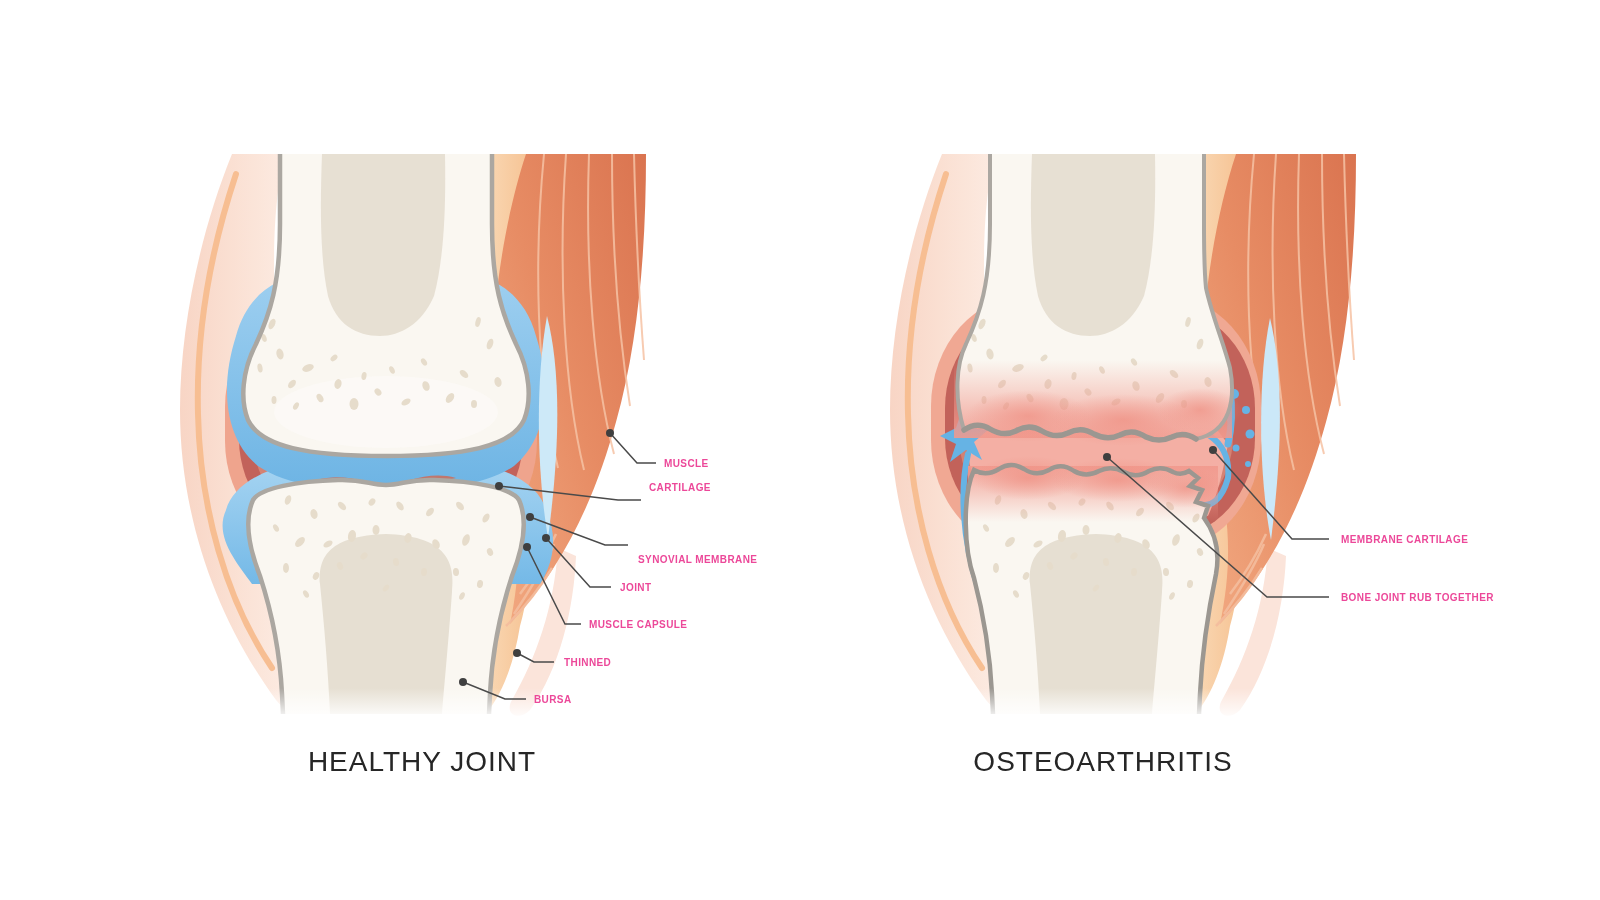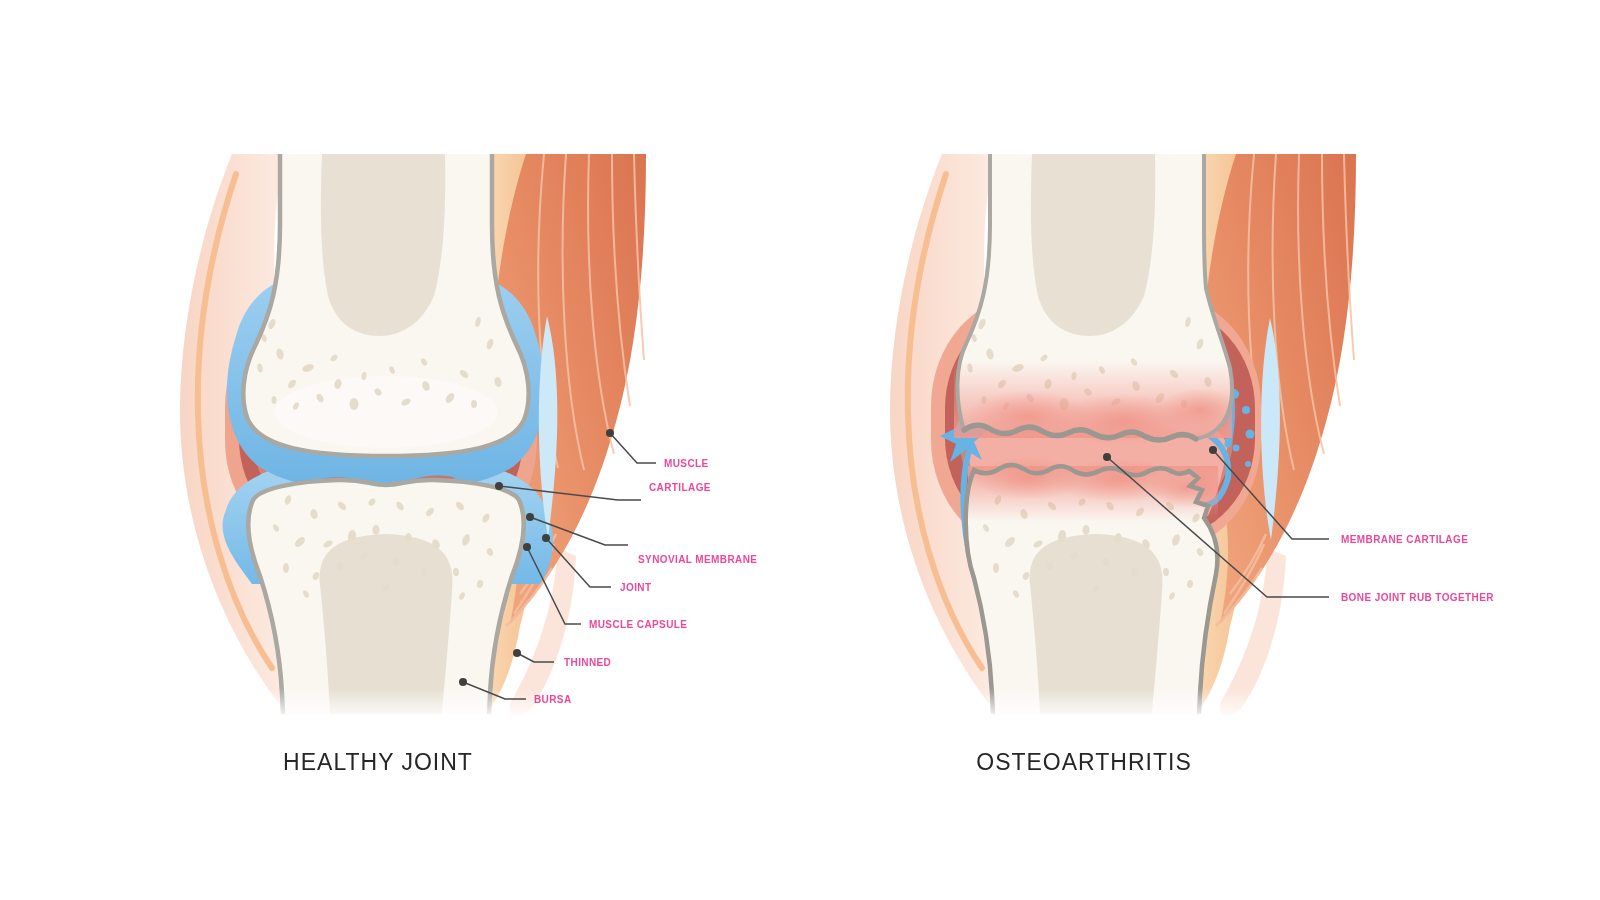--- a/index.html
+++ b/index.html
@@ -1,22 +1,22 @@
 <!DOCTYPE html>
 <html><head>
 <meta charset="utf-8">
 <style>
   html,body{margin:0;padding:0;background:#ffffff;}
   body{width:1600px;height:900px;position:relative;overflow:hidden;
        font-family:"Liberation Sans","DejaVu Sans",sans-serif;}
   #stage{position:absolute;left:0;top:0;width:1600px;height:900px;}
   .lbl{position:absolute;transform:translateY(-50%);font-size:10px;
        letter-spacing:.4px;color:#ec4899;white-space:nowrap;font-weight:bold;}
-  .title{position:absolute;transform:translate(-50%,-50%);font-size:23px;
-       letter-spacing:1px;color:#262626;white-space:nowrap;}
+  .title{position:absolute;transform:translate(-50%,-50%);font-size:28px;
+       letter-spacing:1px;color:#262626;white-space:nowrap;margin-left:44px;}
 </style>
 </head>
 <body>
 
 <svg id="stage" width="1600" height="900" viewBox="0 0 1600 900">
   <defs>
     <linearGradient id="gSkin" x1="0" y1="0" x2="1" y2="0">
       <stop offset="0" stop-color="#F8D5C5"></stop>
         <stop offset="0.55" stop-color="#FBE4D8"></stop>
       <stop offset="1" stop-color="#FDF0E9"></stop>
@@ -237,13 +237,13 @@
 <div class="lbl" style="left:649px;top:487px">CARTILAGE</div>
 <div class="lbl" style="left:638px;top:559px">SYNOVIAL MEMBRANE</div>
 <div class="lbl" style="left:620px;top:587px">JOINT</div>
 <div class="lbl" style="left:589px;top:624px">MUSCLE CAPSULE</div>
 <div class="lbl" style="left:564px;top:662px">THINNED</div>
 <div class="lbl" style="left:534px;top:699px">BURSA</div>
 <div class="lbl" style="left:1341px;top:539px">MEMBRANE CARTILAGE</div>
 <div class="lbl" style="left:1341px;top:597px">BONE JOINT RUB TOGETHER</div>
 
 <div class="title" style="left:378px;top:762px">HEALTHY JOINT</div>
-<div class="title" style="left:1084px;top:762px">OSTEOARTHRITIS</div>
+<div class="title" style="left:1059px;top:762px">OSTEOARTHRITIS</div>
 
 </body></html>

